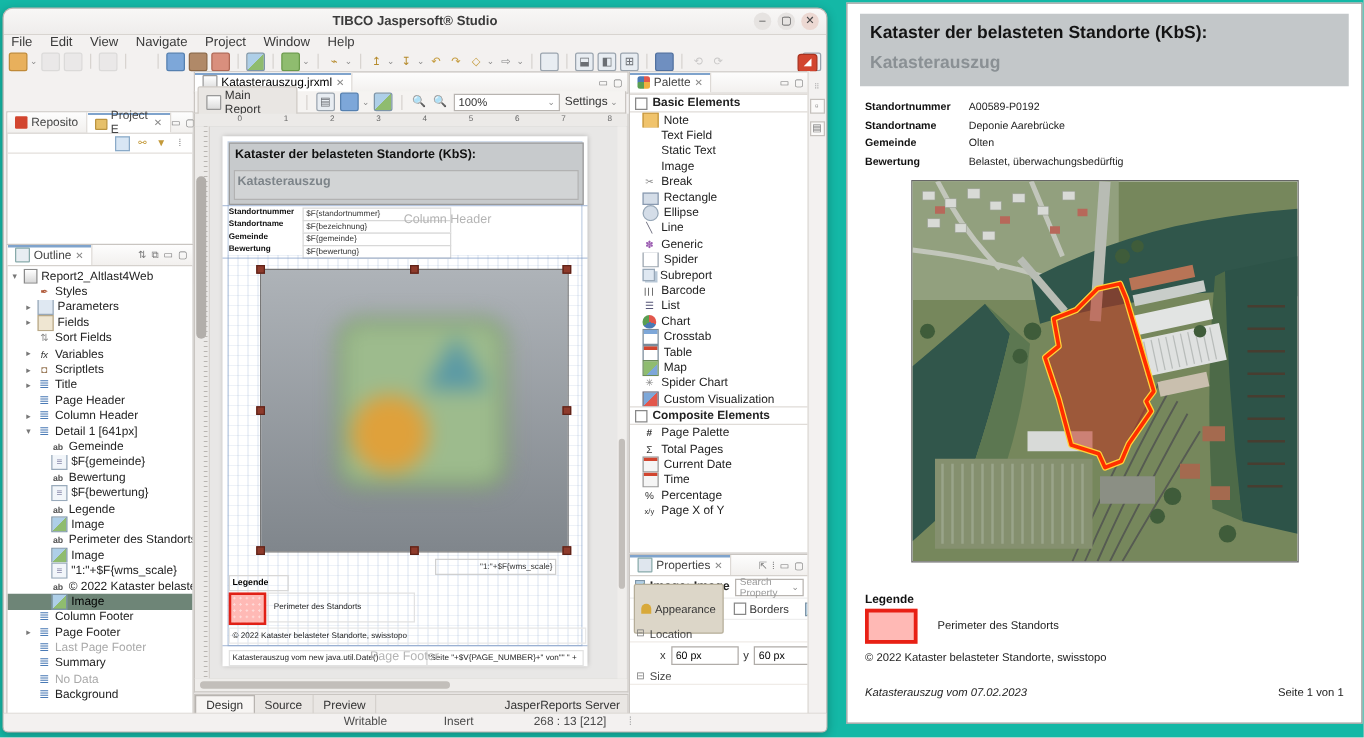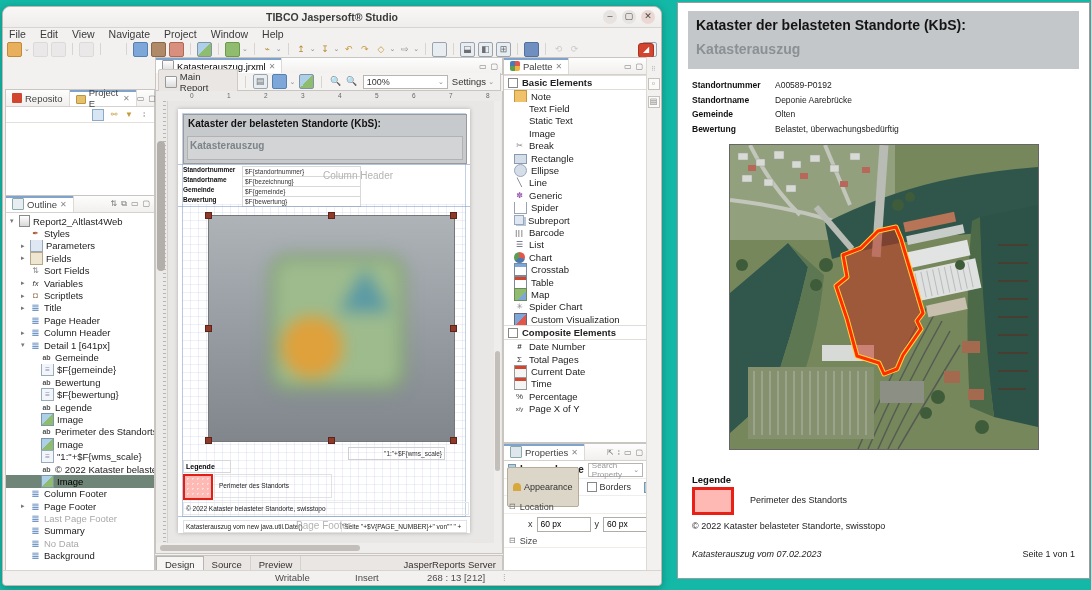--- a/index.html
+++ b/index.html
@@ -716,21 +716,21 @@
             </div>
           </div>
         <div class="pal-section">
           <span class="chk-ico"></span>
           <span>Composite Elements</span>
         </div>
         <div class="tree pal-items">
 
             <div class="trow" data-icon="pagenum">
               <span class="pi"></span>
-              <span class="tlabel">Date Number</span>
+              <span class="tlabel">Page Palette</span>
             </div>
 
             <div class="trow" data-icon="total">
               <span class="pi"></span>
               <span class="tlabel">Total Pages</span>
             </div>
 
             <div class="trow" data-icon="date">
               <span class="pi"></span>
               <span class="tlabel">Current Date</span>

